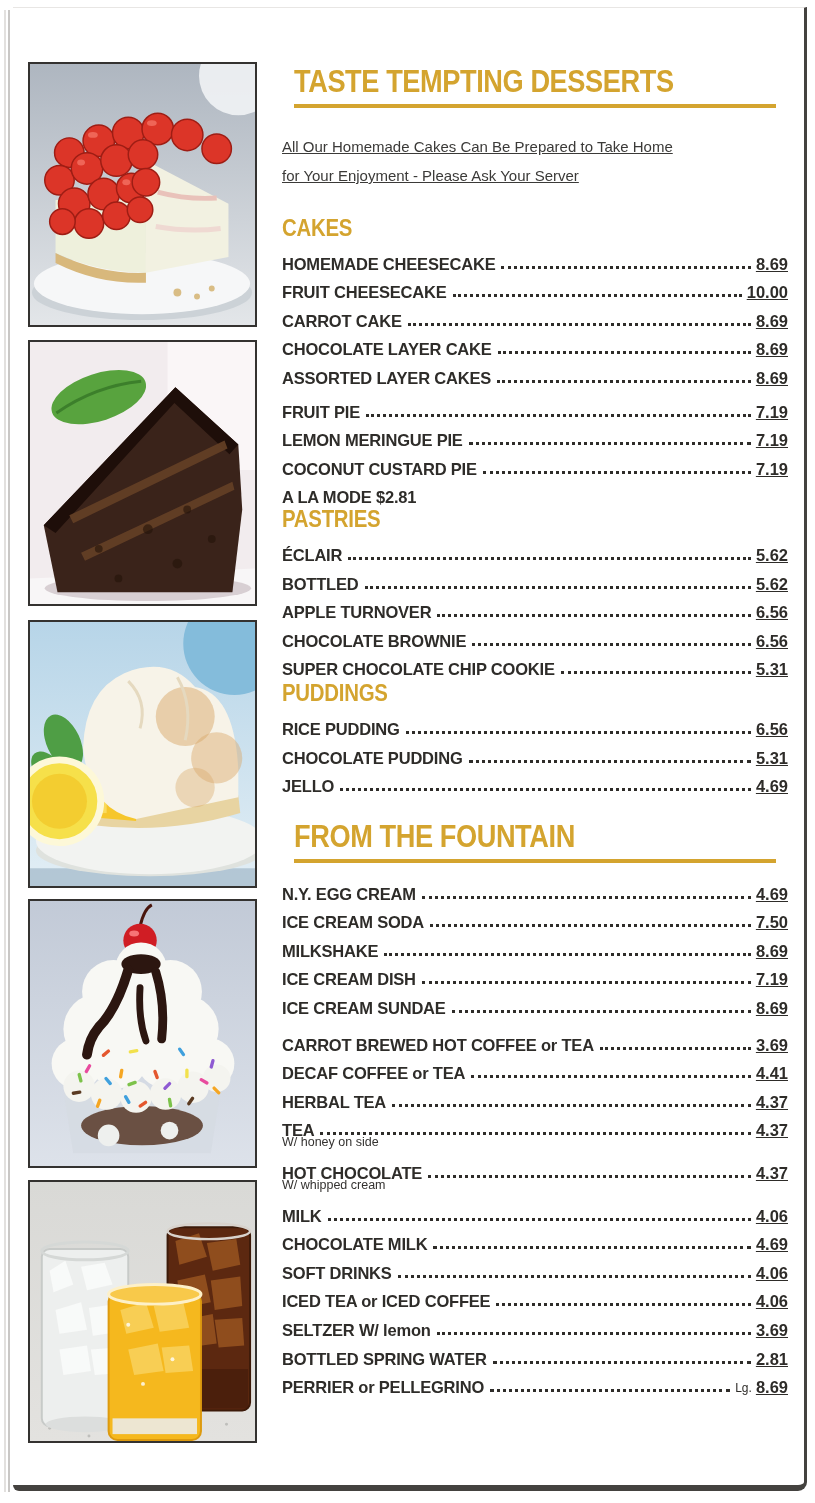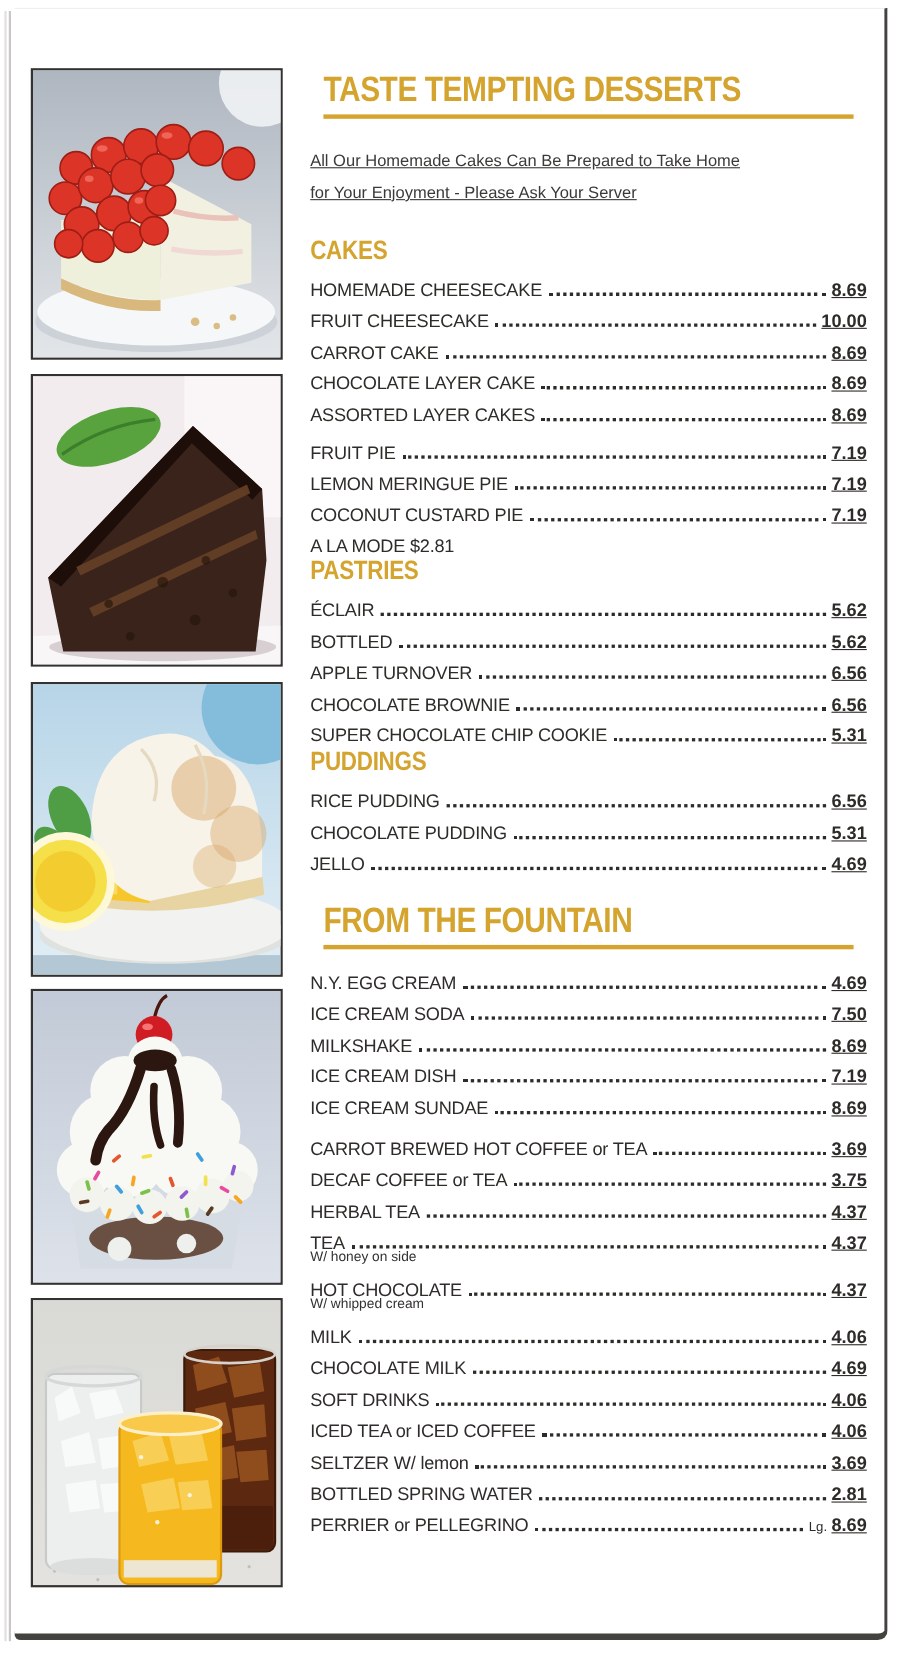--- a/index.html
+++ b/index.html
@@ -39,21 +39,21 @@
   .sec-label .t{font-size:24px;letter-spacing:-.3px;}
   #sec-cakes{margin-top:26px;}
   #sec-pies{margin-top:2px;}
   #sec-pastries{}
   #sec-puddings{margin-top:2px;}
   #fountain-title{margin-top:25px;}
   #beverages-title{margin-top:22px;}
   .list{margin-top:5px;}
   #fountain-list,#beverages-list{margin-top:8px;}
   .row{display:flex;align-items:flex-end;height:28.6px;}
-  .item-name{font-size:16.5px;font-weight:normal;letter-spacing:-.2px;line-height:20px;white-space:nowrap;}
+  .item-name{font-size:16.5px;font-weight:bold;letter-spacing:-.2px;line-height:20px;white-space:nowrap;}
   .dots{flex:1;border-bottom:3px dotted #2e2c29;margin:0 5px 5px 6px;min-width:16px;}
   .price{font-size:16.5px;font-weight:bold;line-height:20px;text-decoration:underline;}
   .price-prefix{font-size:12px;line-height:17px;margin-right:4px;color:#2e2c29;text-align:right;}
   .item-note{font-size:12.5px;line-height:12px;margin:-4px 0 6px;color:#343230;}
 </style>
 </head>
 <body>
 
 <div class="edge-line" id="edge-line-outer"></div>
 <div class="edge-line" id="edge-line-inner"></div>
@@ -537,21 +537,21 @@
       <span class="price">3.69</span>
     </div>
 
   </div>
 
   <div class="item">
     <div class="row">
       <span class="item-name">DECAF COFFEE or TEA</span>
       <span class="dots"></span>
 
-      <span class="price">3.75</span>
+      <span class="price">4.41</span>
     </div>
 
   </div>
 
   <div class="item">
     <div class="row">
       <span class="item-name">HERBAL TEA</span>
       <span class="dots"></span>
 
       <span class="price">4.37</span>

